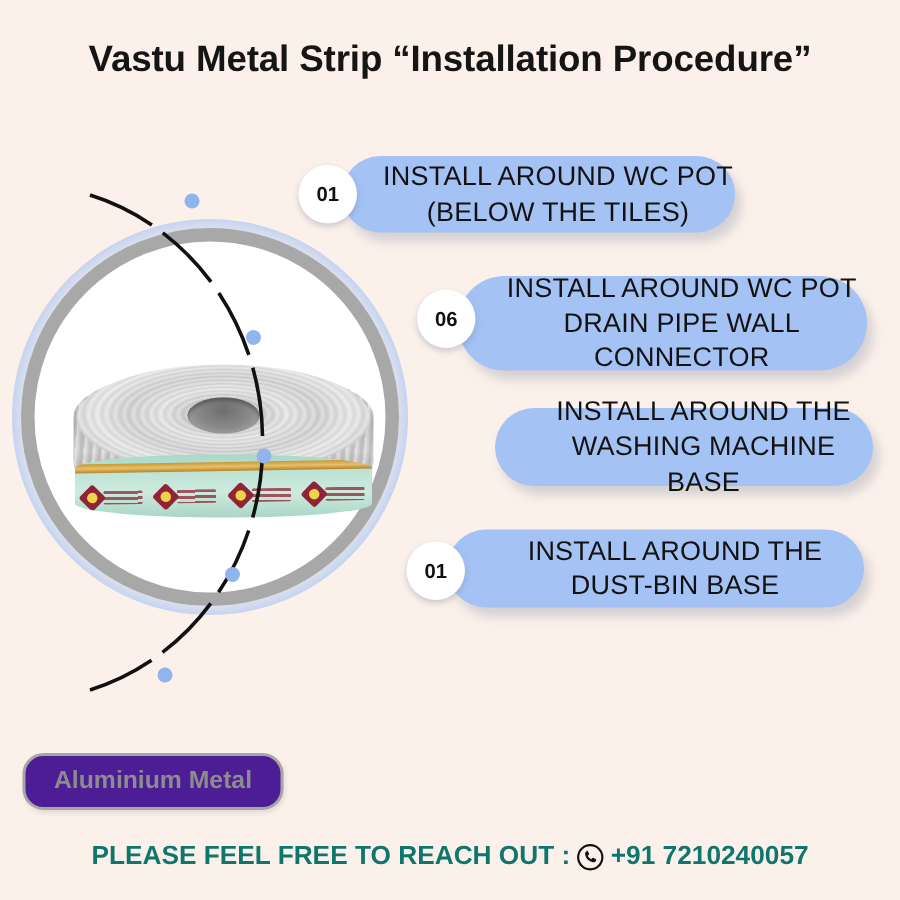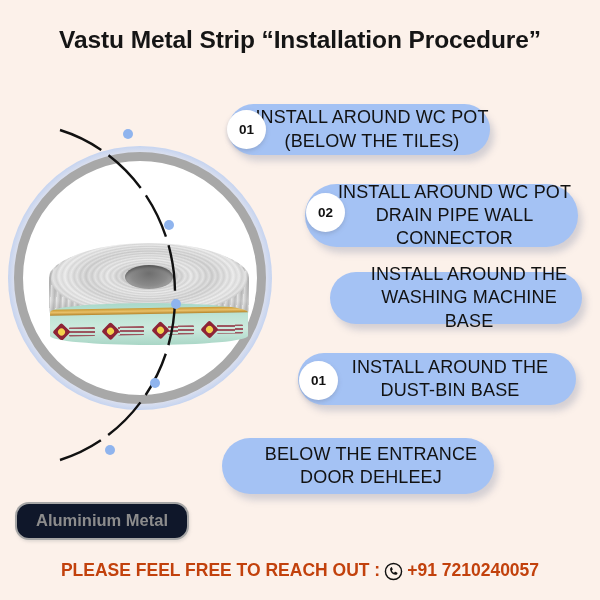--- a/index.html
+++ b/index.html
@@ -230,51 +230,50 @@
     border-radius: 50%;
     background: #ffffff;
     box-shadow: 0 2px 4px rgba(110,120,150,0.35);
     display: flex;
     align-items: center;
     justify-content: center;
     font-size: 13.5px;
     font-weight: bold;
     color: #111111;
     z-index: 3;
-    margin-left: 28px;
   }
 
   
   .material-tag {
     position: absolute;
     left: 15px;
     top: 502px;
     padding: 7px 19px 8px 19px;
     border: 2px solid #a6a6a6;
     border-radius: 14px;
-    background: #0f172a;
+    background: #4c1d95;
     font-size: 16.5px;
     font-weight: bold;
     color: #8c8c8c;
     box-shadow: 1px 2px 3px rgba(150,150,150,0.25);
   }
 
   
   .footer {
     position: absolute;
     left: 0;
     top: 560px;
     width: 600px;
     display: flex;
     align-items: center;
     justify-content: center;
     gap: 4px;
     font-size: 17.5px;
     font-weight: bold;
-    color: #c2410c;
+    color: #0f766e;
     white-space: nowrap;
   }
   .phone-icon {
     display: inline-flex;
     align-items: center;
     justify-content: center;
     width: 19px;
     height: 19px;
     position: relative;
     top: 1px;
@@ -337,40 +336,35 @@
 (BELOW THE TILES)</div>
   </div>
   <div class="badge" style="left:199px; top:110px;">01</div>
 
   <div class="step" style="left:305px; top:184px; width:273px; --h:63px;">
     <div class="pill"></div>
     <div class="pill-text">INSTALL AROUND WC POT
 DRAIN PIPE WALL
 CONNECTOR</div>
   </div>
-  <div class="badge" style="left:278px; top:193px;">02</div>
+  <div class="badge" style="left:278px; top:193px;">06</div>
 
   <div class="step" style="left:330px; top:272px; width:252px; --h:52px;">
     <div class="pill"></div>
     <div class="pill-text">INSTALL AROUND THE
 WASHING MACHINE BASE</div>
   </div>
 
   <div class="step" style="left:298px; top:353px; width:278px; --h:52px;">
     <div class="pill"></div>
     <div class="pill-text">INSTALL AROUND THE
 DUST-BIN BASE</div>
   </div>
   <div class="badge" style="left:271px; top:361px;">01</div>
 
-  <div class="step" style="left:222px; top:438px; width:272px; --h:56px;">
-    <div class="pill"></div>
-    <div class="pill-text">BELOW THE ENTRANCE
-DOOR DEHLEEJ</div>
-  </div>
 
   <div class="material-tag">Aluminium Metal</div>
 
   <div class="footer">
     <span>PLEASE FEEL FREE TO REACH OUT :</span>
     <span class="phone-icon">
       <svg width="19" height="19" viewBox="0 0 24 24" aria-hidden="true">
         <circle cx="12" cy="12" r="10.2" fill="none" stroke="#111111" stroke-width="1.8"></circle>
         <path d="M8.6 6.6c.6-.3 1.2-.1 1.5.5l.8 1.6c.3.6.1 1.1-.4 1.5l-.6.5c.5 1.3 1.6 2.4 2.9 2.9l.5-.6c.4-.5.9-.7 1.5-.4l1.6.8c.6.3.8.9.5 1.5-.4.8-1.3 1.4-2.3 1.3-3.6-.3-6.6-3.3-6.9-6.9-.1-1 .5-1.9 1.3-2.3z" fill="#111111"></path>
       </svg>

